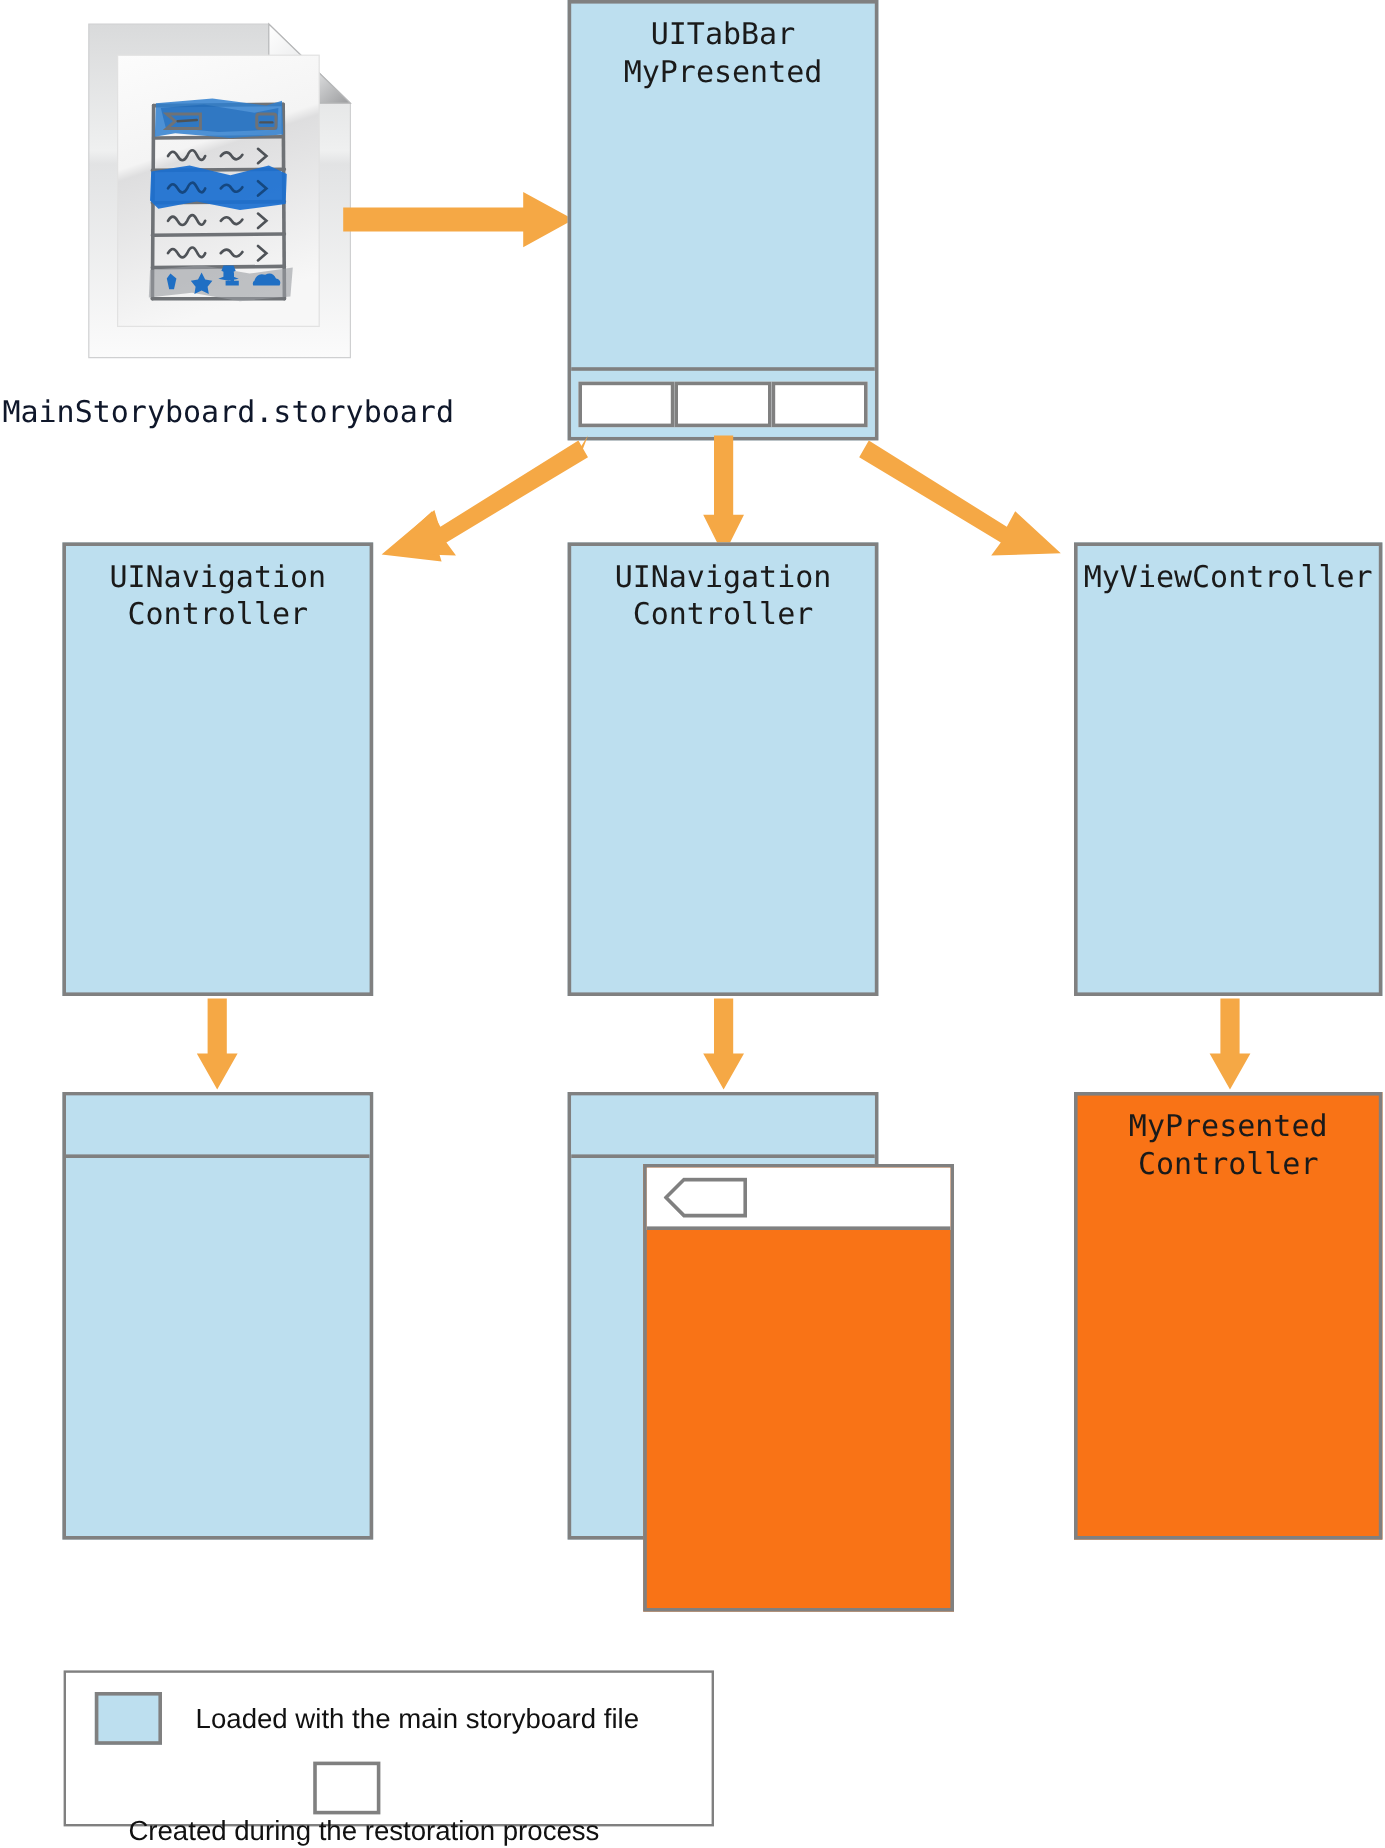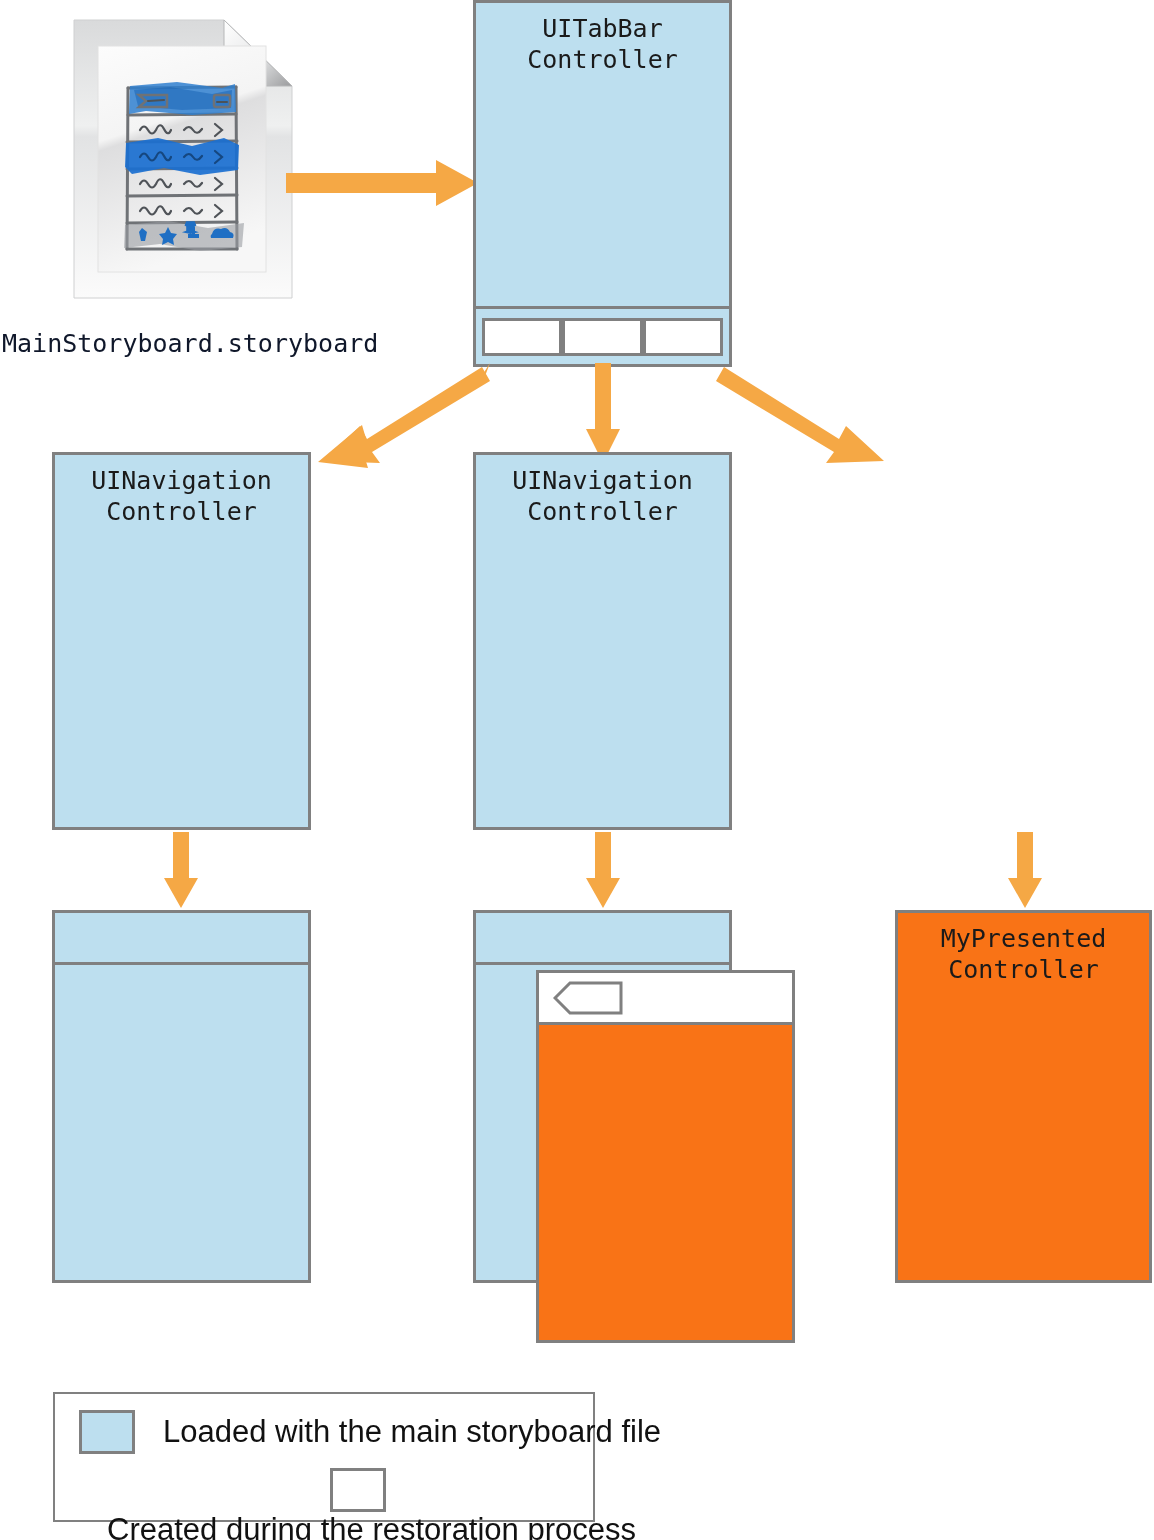--- a/index.html
+++ b/index.html
@@ -128,21 +128,21 @@
   .swatch {
     width: 56px;
     height: 44px;
     border: 3px solid #808080;
     box-sizing: border-box;
     flex: 0 0 auto;
   }
   .legend-label {
     margin-left: 28px;
     font-family: "Liberation Sans", sans-serif;
-    font-size: 31px;
+    font-size: 23px;
     color: #111111;
     white-space: nowrap;
   }
 </style>
 </head>
 <body>
 
 <div id="canvas">
 
   <div id="sb-icon">
@@ -252,21 +252,21 @@
   <div class="filename">MainStoryboard.storyboard</div>
 
   <div class="arrow" style="left:286px; top:160px; width:192px; height:46px;">
     <svg width="192" height="46" viewBox="0 0 192 46">
       <path d="M0 13 H150 V0 L192 23 L150 46 V33 H0 Z" fill="#f5a845"></path>
     </svg>
   </div>
 
   <div class="box" id="node-tabbar" style="left:473px; top:0px; width:259px; height:367px;">
     <div class="box-title">UITabBar
-Controller</div>
+MyPresented</div>
     <div class="tabbar">
       <div class="tabitem"></div>
       <div class="tabitem"></div>
       <div class="tabitem"></div>
     </div>
   </div>
 
   <div class="arrow" style="left:310px; top:363px; width:180px; height:105px;">
     <svg width="180" height="105" viewBox="0 0 180 105">
       <path d="M180 0 L166 22 L59 86 L52 62 L8 99 L58 105 L51 82 L172 21 Z" fill="#f5a845"></path>
@@ -289,20 +289,23 @@
   <div class="box" id="node-nav1" style="left:52px; top:452px; width:259px; height:378px;">
     <div class="box-title">UINavigation
 Controller</div>
   </div>
 
   <div class="box" id="node-nav2" style="left:473px; top:452px; width:259px; height:378px;">
     <div class="box-title">UINavigation
 Controller</div>
   </div>
 
+  <div class="box" id="node-myvc" style="left:895px; top:452px; width:257px; height:378px;">
+    <div class="box-title">MyViewController</div>
+  </div>
 
   <div class="arrow" style="left:164px; top:832px; width:34px; height:76px;">
     <svg width="34" height="76" viewBox="0 0 34 76">
       <path d="M9 0 H25 V46 H34 L17 76 L0 46 H9 Z" fill="#f5a845"></path>
     </svg>
   </div>
 
   <div class="arrow" style="left:586px; top:832px; width:34px; height:76px;">
     <svg width="34" height="76" viewBox="0 0 34 76">
       <path d="M9 0 H25 V46 H34 L17 76 L0 46 H9 Z" fill="#f5a845"></path>

